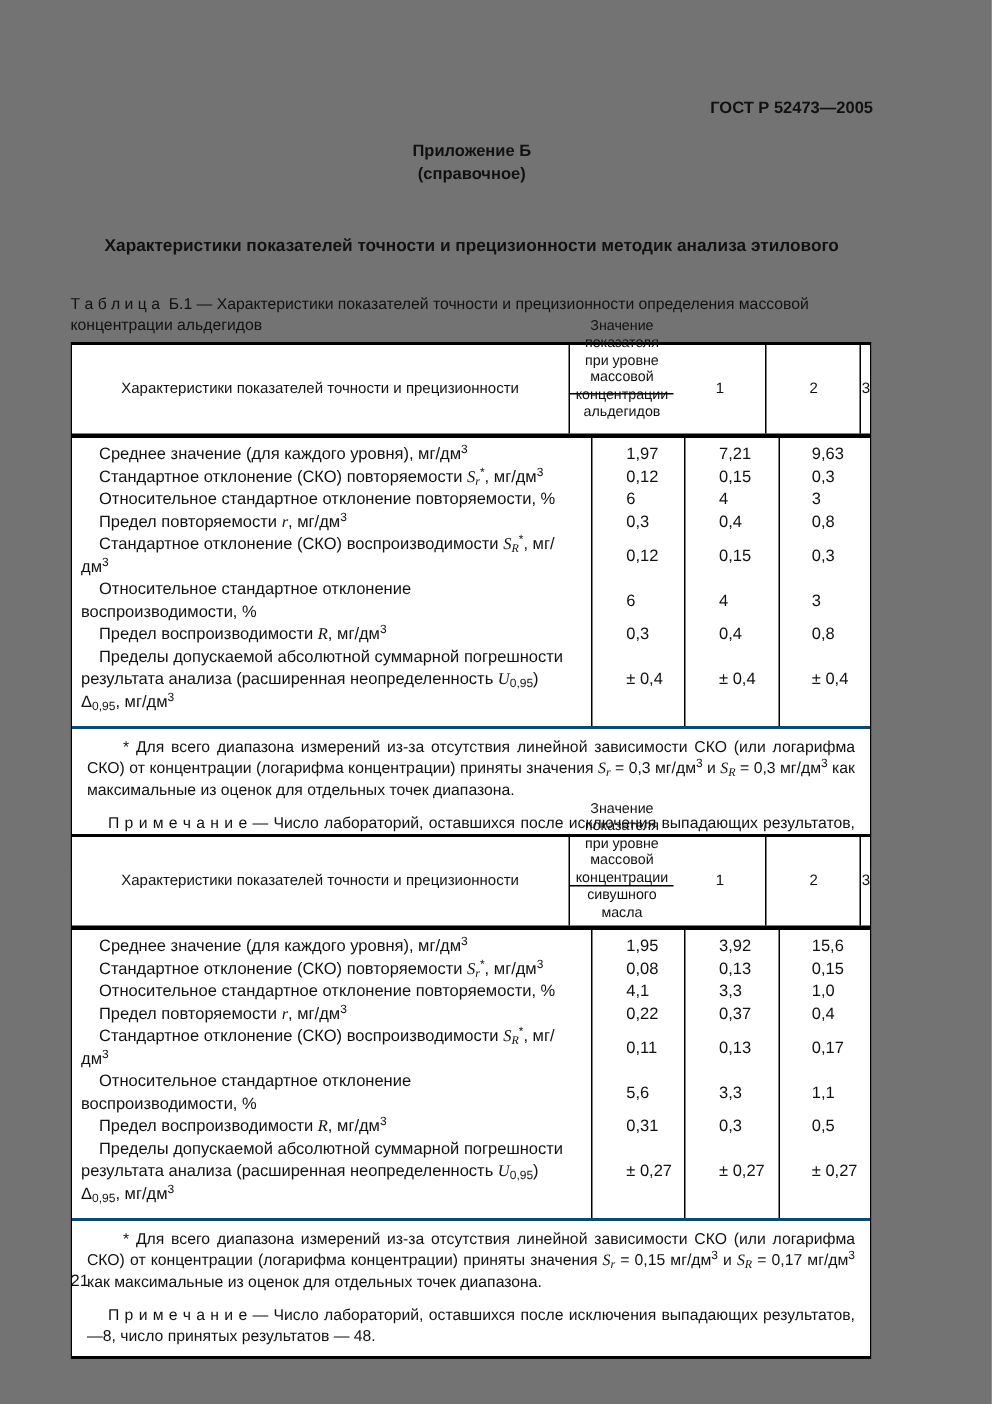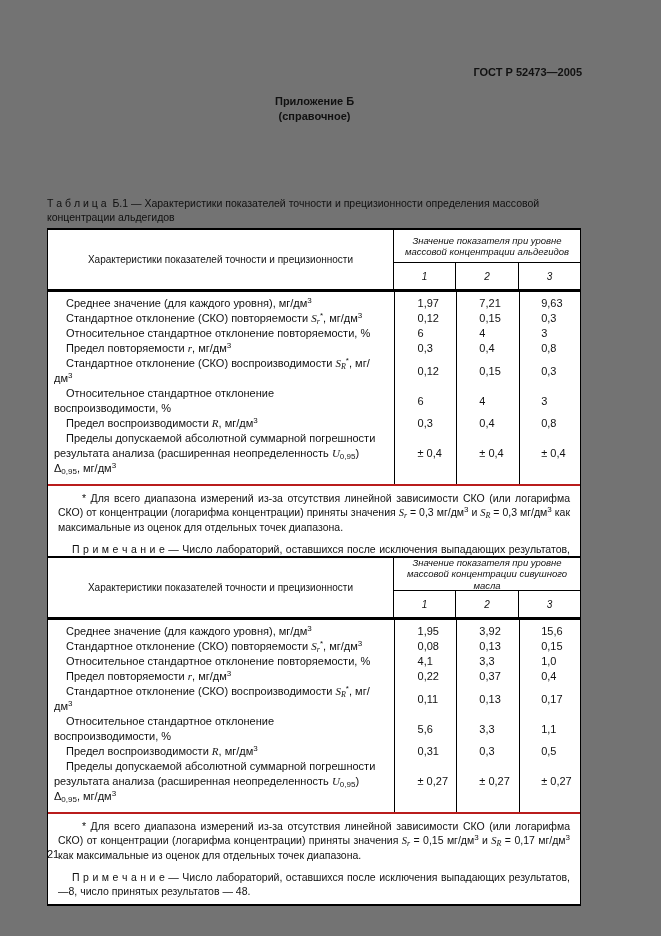--- a/index.html
+++ b/index.html
@@ -30,21 +30,21 @@
   }
   .tbl-1 { top:228px; }
   .tbl-2 { top:556px; }
 
   .thead { display:flex; height:59px; }
   .th-left {
     width:346px; border-right:1px solid #000;
     display:flex; align-items:center; justify-content:center;
     text-align:center; font-size:10px; padding:0 20px;
   }
-  .th-right { flex:1; display:flex; flex-direction:column;font-style:italic; }
+  .th-right { flex:1; display:flex; flex-direction:row; }
   .th-group {
     height:33px; border-bottom:1px solid #000;
     display:flex; align-items:center; justify-content:center;
     text-align:center; font-size:9.5px; line-height:11.5px; padding:0 4px;
   }
   .th-levels { flex:1; display:flex; }
   .th-level { display:flex; align-items:center; justify-content:center; font-size:10px; }
   .th-level:nth-child(1) { width:61px; }
   .th-level:nth-child(2) { width:63px; border-left:1px solid #000; }
   .th-level:nth-child(3) { flex:1; border-left:1px solid #000; }
@@ -59,21 +59,21 @@
   }
   .trow { display:flex; align-items:center; }
   .trow-label {
     width:347px; font-size:11px; line-height:15px;
     padding:0 14px 0 6px; text-indent:12px;
   }
   .trow-val { width:62px; padding-left:24px; font-size:11px; line-height:15px; }
   .trow-val:last-child { width:63px; }
 
   .tfoot {
-    border-top:2px solid #b91c1c;
+    border-top:2px solid #0c4a6e;
     padding:5px 10px 6px 10px;
     font-size:10.5px; line-height:14px; text-align:justify;
   }
   .tfoot .fnote { text-indent:24px; }
   .tfoot .pnote { margin-top:8px; text-indent:14px; }
 
   .page-num { position:absolute; top:848px; left:47px; width:535px; font-size:11px; }
 
   sub { font-size:8px; vertical-align:-2px; line-height:0; }
   sup { font-size:8px; vertical-align:4px; line-height:0; }
@@ -86,20 +86,21 @@
 <div class="page">
 
   <div class="doc-code">ГОСТ Р 52473—2005</div>
 
   <div class="appendix">
     <div>Приложение Б</div>
     <div>(справочное)</div>
   </div>
 
   <div class="main-title">
+    <div>Характеристики показателей точности и прецизионности методик анализа этилового</div>
   </div>
 
   <div class="tbl-caption cap-1">Т а б л и ц а  Б.1 — Характеристики показателей точности и прецизионности определения массовой концентрации альдегидов</div>
 
   <div class="gost-table tbl-1">
     <div class="thead">
       <div class="th-left">Характеристики показателей точности и прецизионности</div>
       <div class="th-right">
         <div class="th-group">Значение показателя при уровне массовой концентрации альдегидов</div>
         <div class="th-levels">

